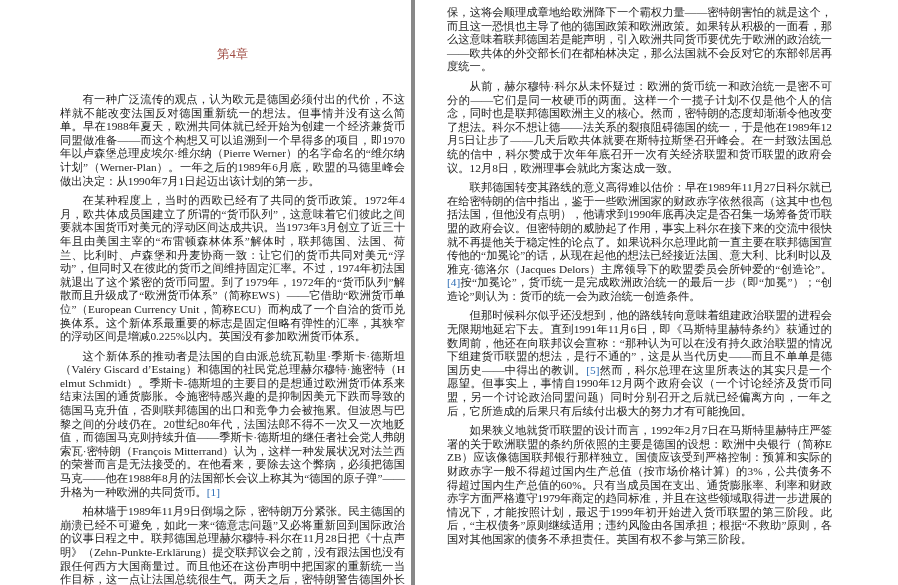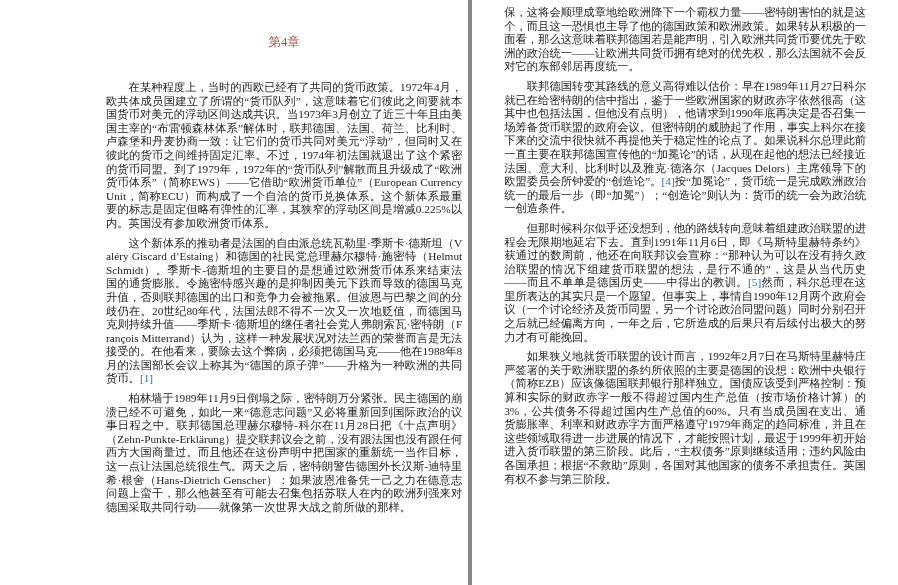--- a/index.html
+++ b/index.html
@@ -19,23 +19,22 @@
     width: 898px;
     height: 585px;
     background: #ffffff;
   }
   .page {
     box-sizing: border-box;
     height: 585px;
     overflow: hidden;
   }
   .page-left {
-    width: 445px;
-    padding: 4px 6px 0 60px;
-    margin-left: 46px;
+    width: 411px;
+    padding: 16px 6px 0 60px;
   }
   .page-divider {
     width: 4px;
     height: 585px;
     background: #888888;
     flex: 0 0 auto;
   }
   .page-right {
     width: 449px;
     padding: 0 32px 0 32px;
@@ -76,27 +75,29 @@
     cursor: pointer;
   }
 </style>
 </head>
 <body>
 
 <div class="spread">
   <div class="page page-left">
     <div class="chapter-label">第4章</div>
     <div class="paragraphs">
+        <p class="para">有一种广泛流传的观点，认为欧元是德国必须付出的代价，不这样就不能改变法国反对德国重新统一的想法。但事情并没有这么简单。早在1988年夏天，欧洲共同体就已经开始为创建一个经济兼货币同盟做准备——而这个构想又可以追溯到一个早得多的项目，即1970年以卢森堡总理皮埃尔·维尔纳（Pierre Werner）的名字命名的“维尔纳计划”（Werner-Plan）。一年之后的1989年6月底，欧盟的马德里峰会做出决定：从1990年7月1日起迈出该计划的第一步。</p>
         <p class="para">在某种程度上，当时的西欧已经有了共同的货币政策。1972年4月，欧共体成员国建立了所谓的“货币队列”，这意味着它们彼此之间要就本国货币对美元的浮动区间达成共识。当1973年3月创立了近三十年且由美国主宰的“布雷顿森林体系”解体时，联邦德国、法国、荷兰、比利时、卢森堡和丹麦协商一致：让它们的货币共同对美元“浮动”，但同时又在彼此的货币之间维持固定汇率。不过，1974年初法国就退出了这个紧密的货币同盟。到了1979年，1972年的“货币队列”解散而且升级成了“欧洲货币体系”（简称EWS）——它借助“欧洲货币单位”（European Currency Unit，简称ECU）而构成了一个自洽的货币兑换体系。这个新体系最重要的标志是固定但略有弹性的汇率，其狭窄的浮动区间是增减0.225%以内。英国没有参加欧洲货币体系。</p>
         <p class="para">这个新体系的推动者是法国的自由派总统瓦勒里·季斯卡·德斯坦（Valéry Giscard d’Estaing）和德国的社民党总理赫尔穆特·施密特（Helmut Schmidt）。季斯卡-德斯坦的主要目的是想通过欧洲货币体系来结束法国的通货膨胀。令施密特感兴趣的是抑制因美元下跌而导致的德国马克升值，否则联邦德国的出口和竞争力会被拖累。但波恩与巴黎之间的分歧仍在。20世纪80年代，法国法郎不得不一次又一次地贬值，而德国马克则持续升值——季斯卡·德斯坦的继任者社会党人弗朗索瓦·密特朗（François Mitterrand）认为，这样一种发展状况对法兰西的荣誉而言是无法接受的。在他看来，要除去这个弊病，必须把德国马克——他在1988年8月的法国部长会议上称其为“德国的原子弹”——升格为一种欧洲的共同货币。<span class="fn">[1]</span></p>
         <p class="para">柏林墙于1989年11月9日倒塌之际，密特朗万分紧张。民主德国的崩溃已经不可避免，如此一来“德意志问题”又必将重新回到国际政治的议事日程之中。联邦德国总理赫尔穆特-科尔在11月28日把《十点声明》（Zehn-Punkte-Erklärung）提交联邦议会之前，没有跟法国也没有跟任何西方大国商量过。而且他还在这份声明中把国家的重新统一当作目标，这一点让法国总统很生气。两天之后，密特朗警告德国外长汉斯-迪特里希·根舍（Hans-Dietrich Genscher）：如果波恩准备凭一己之力在德意志问题上蛮干，那么他甚至有可能去召集包括苏联人在内的欧洲列强来对德国采取共同行动——就像第一次世界大战之前所做的那样。</p>
       </div>
   </div>
   <div class="page-divider"></div>
   <div class="page page-right">
     <div class="paragraphs">
-        <p class="para no-indent">保，这将会顺理成章地给欧洲降下一个霸权力量——密特朗害怕的就是这个，而且这一恐惧也主导了他的德国政策和欧洲政策。如果转从积极的一面看，那么这意味着联邦德国若是能声明，引入欧洲共同货币要优先于欧洲的政治统一——让欧洲共同货币拥有绝对的优先权，那么法国就不会反对它的东部邻居再度统一。</p>
+        <p class="para no-indent">保，这将会顺理成章地给欧洲降下一个霸权力量——密特朗害怕的就是这个，而且这一恐惧也主导了他的德国政策和欧洲政策。如果转从积极的一面看，那么这意味着联邦德国若是能声明，引入欧洲共同货币要优先于欧洲的政治统一——欧共体的外交部长们在都柏林决定，那么法国就不会反对它的东部邻居再度统一。</p>
+        <p class="para">从前，赫尔穆特·科尔从未怀疑过：欧洲的货币统一和政治统一是密不可分的——它们是同一枚硬币的两面。这样一个一揽子计划不仅是他个人的信念，同时也是联邦德国欧洲主义的核心。然而，密特朗的态度却渐渐令他改变了想法。科尔不想让德——法关系的裂痕阻碍德国的统一，于是他在1989年12月5日让步了——几天后欧共体就要在斯特拉斯堡召开峰会。在一封致法国总统的信中，科尔赞成于次年年底召开一次有关经济联盟和货币联盟的政府会议。12月8日，欧洲理事会就此方案达成一致。</p>
         <p class="para">联邦德国转变其路线的意义高得难以估价：早在1989年11月27日科尔就已在给密特朗的信中指出，鉴于一些欧洲国家的财政赤字依然很高（这其中也包括法国，但他没有点明），他请求到1990年底再决定是否召集一场筹备货币联盟的政府会议。但密特朗的威胁起了作用，事实上科尔在接下来的交流中很快就不再提他关于稳定性的论点了。如果说科尔总理此前一直主要在联邦德国宣传他的“加冕论”的话，从现在起他的想法已经接近法国、意大利、比利时以及雅克·德洛尔（Jacques Delors）主席领导下的欧盟委员会所钟爱的“创造论”。<span class="fn">[4]</span>按“加冕论”，货币统一是完成欧洲政治统一的最后一步（即“加冕”）；“创造论”则认为：货币的统一会为政治统一创造条件。</p>
         <p class="para">但那时候科尔似乎还没想到，他的路线转向意味着组建政治联盟的进程会无限期地延宕下去。直到1991年11月6日，即《马斯特里赫特条约》获通过的数周前，他还在向联邦议会宣称：“那种认为可以在没有持久政治联盟的情况下组建货币联盟的想法，是行不通的”，这是从当代历史——而且不单单是德国历史——中得出的教训。<span class="fn">[5]</span>然而，科尔总理在这里所表达的其实只是一个愿望。但事实上，事情自1990年12月两个政府会议（一个讨论经济及货币同盟，另一个讨论政治同盟问题）同时分别召开之后就已经偏离方向，一年之后，它所造成的后果只有后续付出极大的努力才有可能挽回。</p>
         <p class="para">如果狭义地就货币联盟的设计而言，1992年2月7日在马斯特里赫特庄严签署的关于欧洲联盟的条约所依照的主要是德国的设想：欧洲中央银行（简称EZB）应该像德国联邦银行那样独立。国债应该受到严格控制：预算和实际的财政赤字一般不得超过国内生产总值（按市场价格计算）的3%，公共债务不得超过国内生产总值的60%。只有当成员国在支出、通货膨胀率、利率和财政赤字方面严格遵守1979年商定的趋同标准，并且在这些领域取得进一步进展的情况下，才能按照计划，最迟于1999年初开始进入货币联盟的第三阶段。此后，“主权债务”原则继续适用；违约风险由各国承担；根据“不救助”原则，各国对其他国家的债务不承担责任。英国有权不参与第三阶段。</p>
       </div>
   </div>
 </div>
 
 </body></html>

